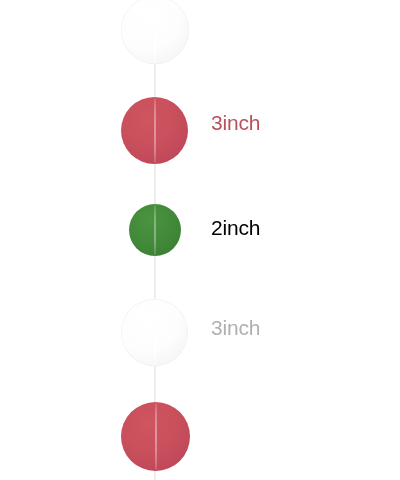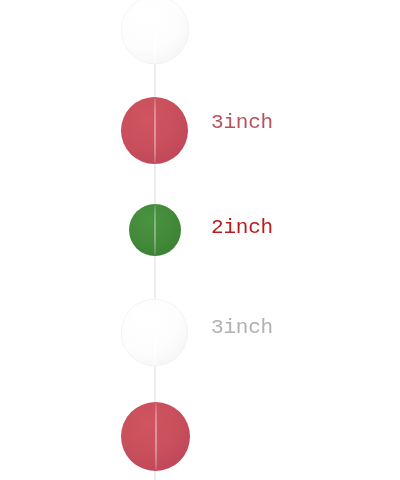--- a/index.html
+++ b/index.html
@@ -8,21 +8,21 @@
     padding: 0;
     background: #ffffff;
   }
 
   #stage {
     position: relative;
     width: 384px;
     height: 480px;
     background: #ffffff;
     overflow: hidden;
-    font-family: Liberation Mono, monospace;
+    font-family: Liberation Sans, sans-serif;
   }
 
   
   .string {
     position: absolute;
     left: 154px;
     top: 0;
     width: 2px;
     height: 480px;
     background: linear-gradient(
@@ -97,21 +97,21 @@
   .size-label {
     position: absolute;
     z-index: 3;
     font-size: 21px;
     line-height: 1;
     letter-spacing: -0.2px;
     white-space: nowrap;
   }
 
   #label-1 { left: 211px; top: 112px; color: #b9515c; }
-  #label-2 { left: 211px; top: 217px; color: #b91c1c; }
+  #label-2 { left: 211px; top: 217px; color: #000000; }
   #label-3 { left: 211px; top: 317px; color: #b0b0b0; }
 </style>
 </head>
 <body>
 
 <div id="stage">
 
   <div class="string"></div>
 
   <div class="disc white" id="disc-1"></div>

